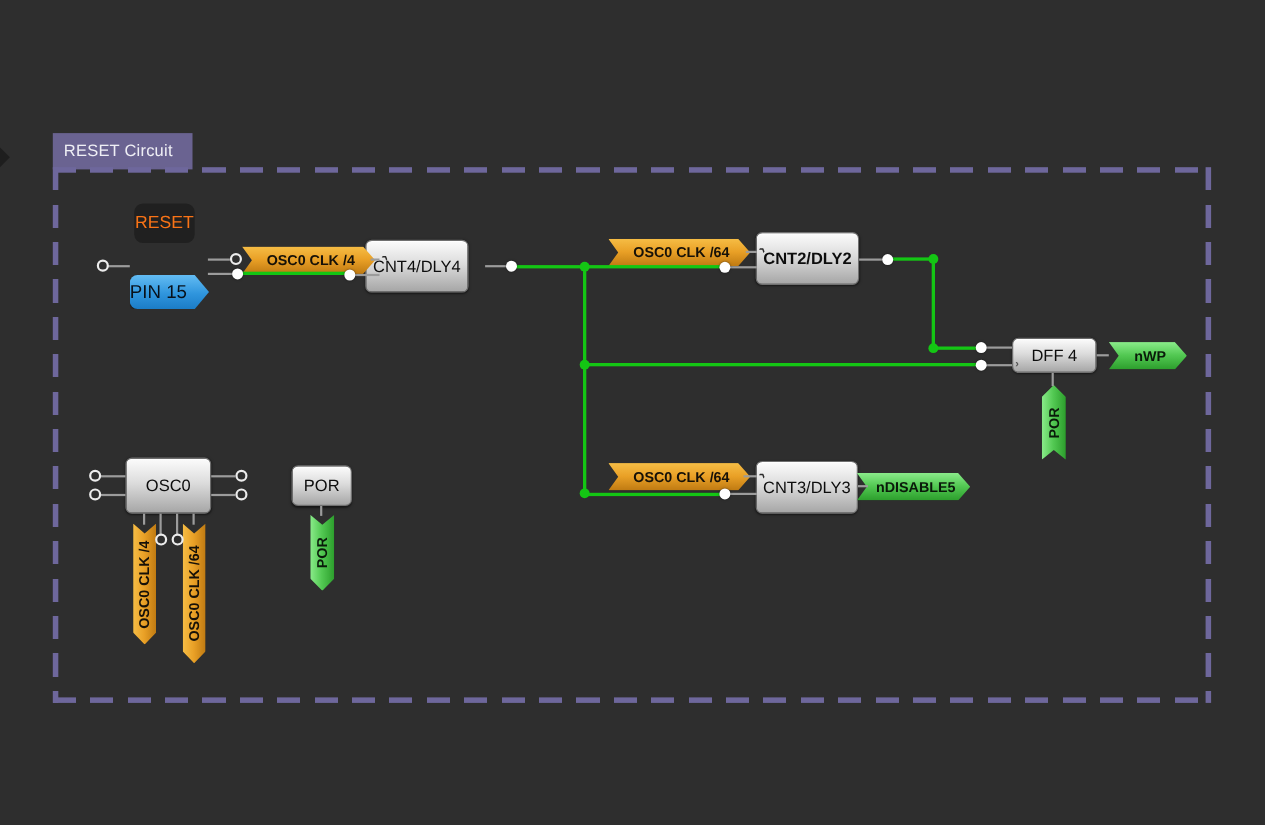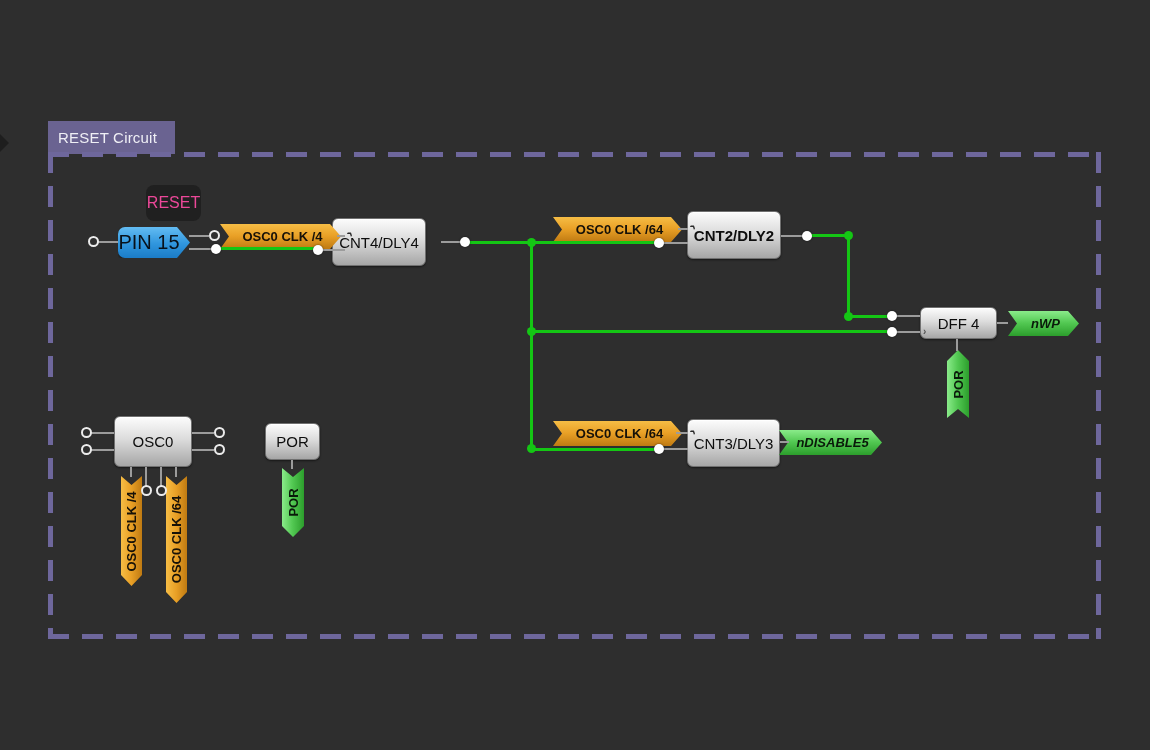--- a/index.html
+++ b/index.html
@@ -9,40 +9,40 @@
     font-family:"Liberation Sans","DejaVu Sans",sans-serif;
   }
   
   .dash-h{position:absolute;height:5px;
     background:repeating-linear-gradient(90deg,#6e679c 0 21px,transparent 21px 34px);}
   .dash-v{position:absolute;width:5px;
     background:repeating-linear-gradient(180deg,#6e679c 0 21px,transparent 21px 34px);}
   .group-tab{position:absolute;left:48px;top:121px;width:127px;height:33px;
     background:#6a6391;color:#efeff5;font-size:15px;display:flex;align-items:center;
     padding-left:10px;box-sizing:border-box;letter-spacing:.2px;}
-  .net-label{position:absolute;background:#202020;color:#ec4899;border-radius:8px;
-    display:flex;align-items:center;justify-content:center;font-size:16px;margin-left:24px;}
+  .net-label{position:absolute;background:#202020;color:#f97316;border-radius:8px;
+    display:flex;align-items:center;justify-content:center;font-size:16px;}
   
   .block{position:absolute;border:1px solid #707070;border-radius:6px;
     background:linear-gradient(180deg,#fcfcfc 0%,#dcdcdc 45%,#a6a6a6 100%);
     box-shadow:inset 0 1px 0 rgba(255,255,255,.85),0 1px 2px rgba(0,0,0,.5);
     display:flex;align-items:center;justify-content:center;
     font-size:15px;color:#0d0d0d;box-sizing:border-box;}
   .pin-block{position:absolute;
     background:linear-gradient(180deg,#63bcf3 0%,#2f95dd 55%,#1b7cc7 100%);
     clip-path:polygon(0 0,calc(100% - 13px) 0,100% 50%,calc(100% - 13px) 100%,0 100%);
-    border-radius:7px;display:flex;align-items:center;justify-content:center;
-    padding-right:10px;box-sizing:border-box;font-size:20px;color:#08111a;
-    filter:drop-shadow(0 1px 1px rgba(0,0,0,.5));}
+    border-radius:7px;display:flex;align-items:center;justify-content:flex-start;
+    padding-right:10px;box-sizing:border-box;font-size:17px;color:#08111a;
+    filter:drop-shadow(0 1px 1px rgba(0,0,0,.5));margin-top:23px;}
   
   .tag{position:absolute;display:flex;align-items:center;justify-content:center;
     font-size:13px;font-weight:bold;color:#161108;
     filter:drop-shadow(0 1px 1px rgba(0,0,0,.55));}
   .tag.orange{background:linear-gradient(180deg,#f6bd45 0%,#e9a026 48%,#bf7a12 100%);}
-  .tag.green{background:linear-gradient(180deg,#8aeb8a 0%,#52c852 48%,#2c9e2c 100%);color:#0a1a0a;font-style:italic;}
+  .tag.green{background:linear-gradient(180deg,#8aeb8a 0%,#52c852 48%,#2c9e2c 100%);color:#0a1a0a;}
   .tag.vgreen{background:linear-gradient(90deg,#8aeb8a 0%,#52c852 48%,#2c9e2c 100%);color:#0a1a0a;}
   .tag.vorange{background:linear-gradient(90deg,#f6bd45 0%,#e9a026 48%,#bf7a12 100%);}
   .tag.h-right{clip-path:polygon(0 0,calc(100% - 11px) 0,100% 50%,calc(100% - 11px) 100%,0 100%,9px 50%);padding-left:4px;}
   .tag.v-down{clip-path:polygon(0 0,50% 9px,100% 0,100% calc(100% - 11px),50% 100%,0 calc(100% - 11px));}
   .tag.v-up{clip-path:polygon(0 11px,50% 0,100% 11px,100% 100%,50% calc(100% - 9px),0 100%);}
   .vtext{transform:rotate(-90deg);white-space:nowrap;}
   
   .wire{position:absolute;background:#14c614;z-index:2;}
   .stub{position:absolute;background:#9c9c9c;z-index:1;}
   .dot{position:absolute;width:10px;height:10px;border-radius:50%;background:#ffffff;z-index:4;

